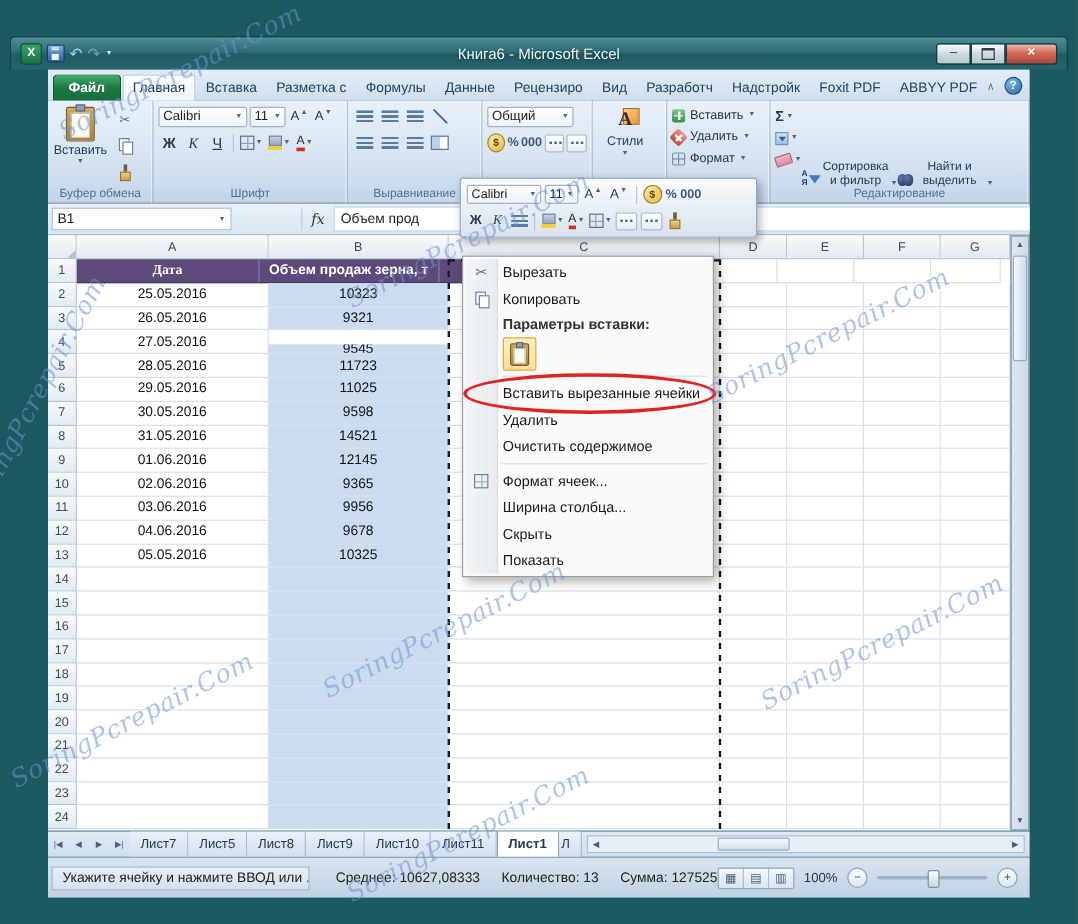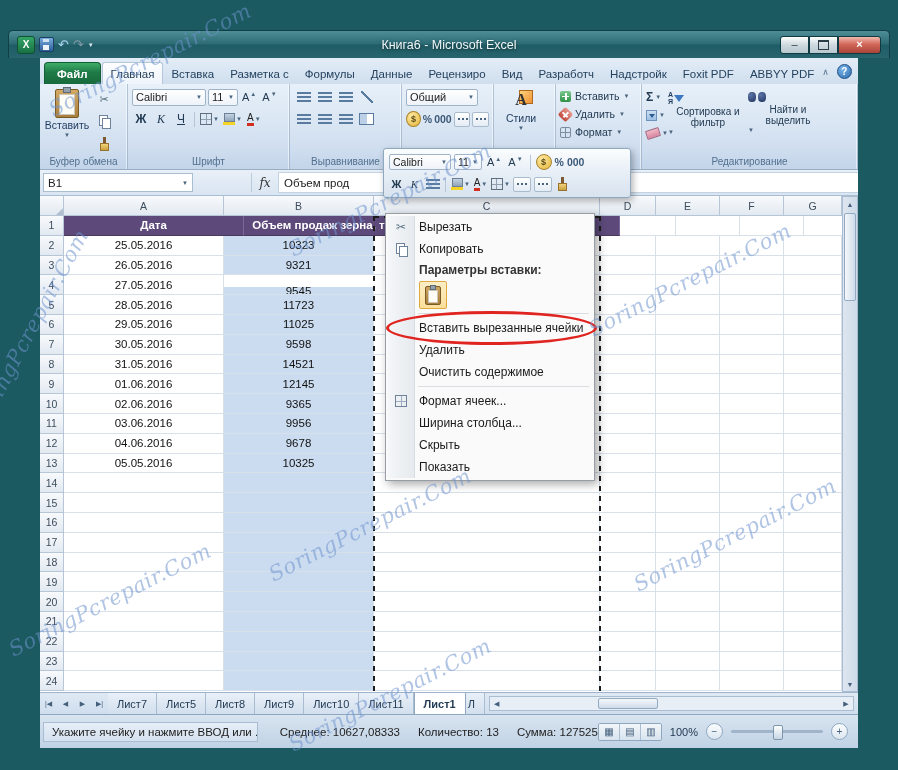--- a/index.html
+++ b/index.html
@@ -97,21 +97,21 @@
   .mi-ins::before,.mi-del::before{content:"";position:absolute;left:2px;top:5px;width:7px;height:1.5px;background:#fff;}
   .mi-ins::after,.mi-del::after{content:"";position:absolute;left:5px;top:2px;width:1.5px;height:7px;background:#fff;}
   .mi-del{background:linear-gradient(#e89a92,#c2473a);transform:rotate(45deg);}
   .mi-fmt{background:linear-gradient(#cfd8e2,#9fb0c2);border:1px solid #7b8ea1;box-sizing:border-box;
     background-image:linear-gradient(#7b8ea1,#7b8ea1),linear-gradient(#7b8ea1,#7b8ea1);background-size:1px 100%,100% 1px;background-position:center,center;background-repeat:no-repeat;}
   .edit-left{display:flex;flex-direction:column;gap:2px;padding-top:2px;}
   .edbtn{display:flex;align-items:center;gap:2px;height:16px;font-size:12px;color:#223a52;font-weight:bold;}
   .ic-filld{width:11px;height:11px;position:relative;background:linear-gradient(#cfe0f2,#9cc0e4);border:1px solid #6f93b8;box-sizing:border-box;}
   .ic-filld::after{content:"";position:absolute;left:2px;top:3px;border:3px solid transparent;border-top:4px solid #2c5e92;}
   .ic-eraser{width:12px;height:7px;background:linear-gradient(#f2b8c6,#d985a0);border:1px solid #a5647e;transform:rotate(-18deg);border-radius:1px;}
-  .medbtn{width:80px;display:flex;flex-direction:column;align-items:flex-start;gap:1px;padding-top:4px;color:#223a52;}
+  .medbtn{width:80px;display:flex;align-items:flex-end;gap:1px;padding-top:4px;color:#223a52;}
   .medbtn .lbl{font-size:10px;line-height:11px;text-align:center;white-space:normal;}
   .ic-sort{display:flex;align-items:center;gap:1px;}
   .sortletters{display:flex;flex-direction:column;font-size:7px;line-height:7px;font-weight:bold;color:#1f3a5c;}
   .funnel{width:0;height:0;border-left:5px solid transparent;border-right:5px solid transparent;border-top:7px solid #3e78c0;}
   .ic-bino{position:relative;width:18px;height:12px;display:inline-block;}
   .ic-bino::before,.ic-bino::after{content:"";position:absolute;top:1px;width:8px;height:10px;background:radial-gradient(circle at 35% 30%,#5b74a8,#22335c);border-radius:45%;}
   .ic-bino::before{left:0;}.ic-bino::after{right:0;}
   
   .fbar{position:absolute;left:40px;top:170px;width:818px;height:26px;box-sizing:border-box;display:flex;align-items:center;
     background:linear-gradient(#e9f0f8,#d9e5f1);border-bottom:1px solid #a9bed2;}
@@ -499,21 +499,21 @@
         <div class="ghc" style="width: 150px;">B</div>
         <div class="ghc" style="width: 226px;">C</div>
         <div class="ghc" style="width: 56px;">D</div>
         <div class="ghc" style="width: 64px;">E</div>
         <div class="ghc" style="width: 64px;">F</div>
         <div class="ghc" style="width: 58px;">G</div>
       </div>
     <div>
         <div class="grow">
           <div class="ghc" style="width: 24px;">1</div>
-          <div class="gcell purple" style="width: 180px;">Дата</div>
+          <div class="gcell purple" style="width: 152px; font-family: Liberation Serif, serif;">Дата</div>
           <div class="gcell purple" style="width: 150px;">Объем продаж зерна, т</div>
           <div class="gcell purple" style="width: 226px;"></div>
           <div class="gcell" style="width: 56px;"></div>
           <div class="gcell" style="width: 64px;"></div>
           <div class="gcell" style="width: 64px;"></div>
           <div class="gcell" style="width: 58px;"></div>
         </div>
         <div class="grow">
           <div class="ghc" style="width: 24px;">2</div>
           <div class="gcell" style="width: 160px;">25.05.2016</div>

